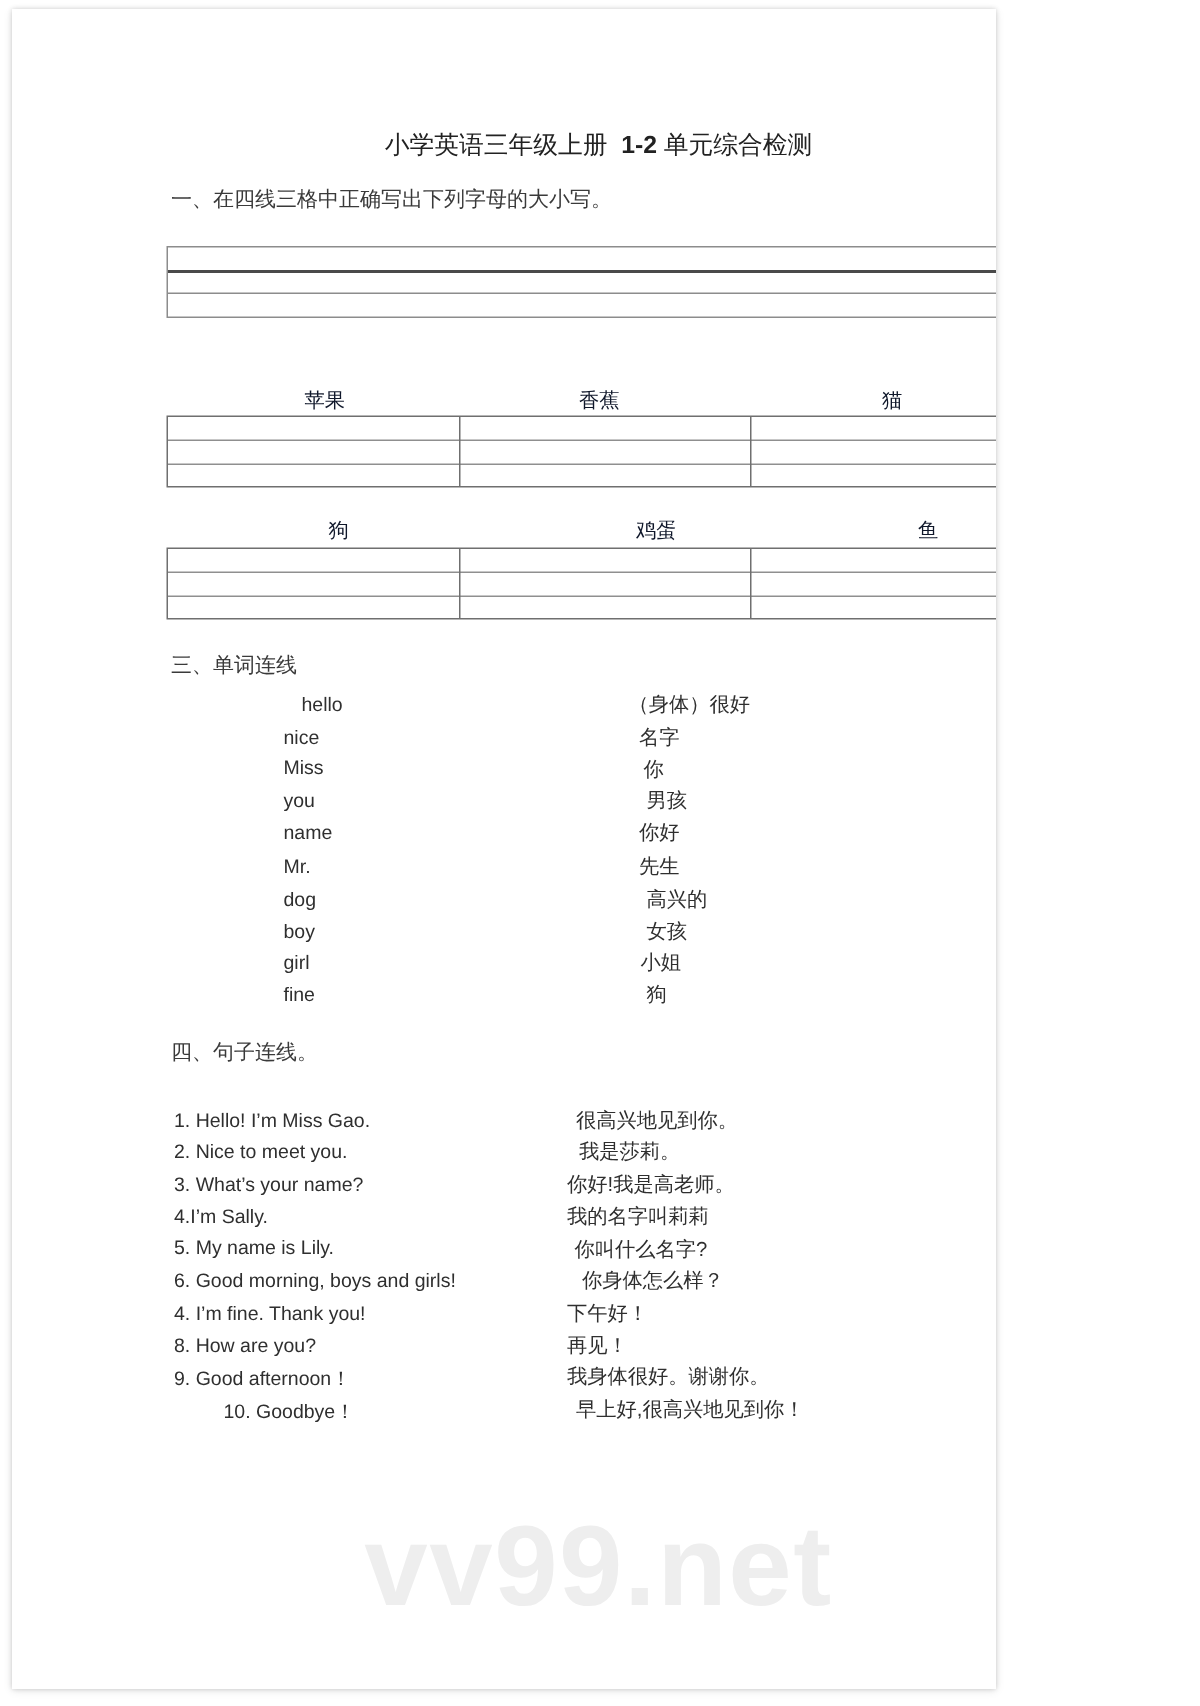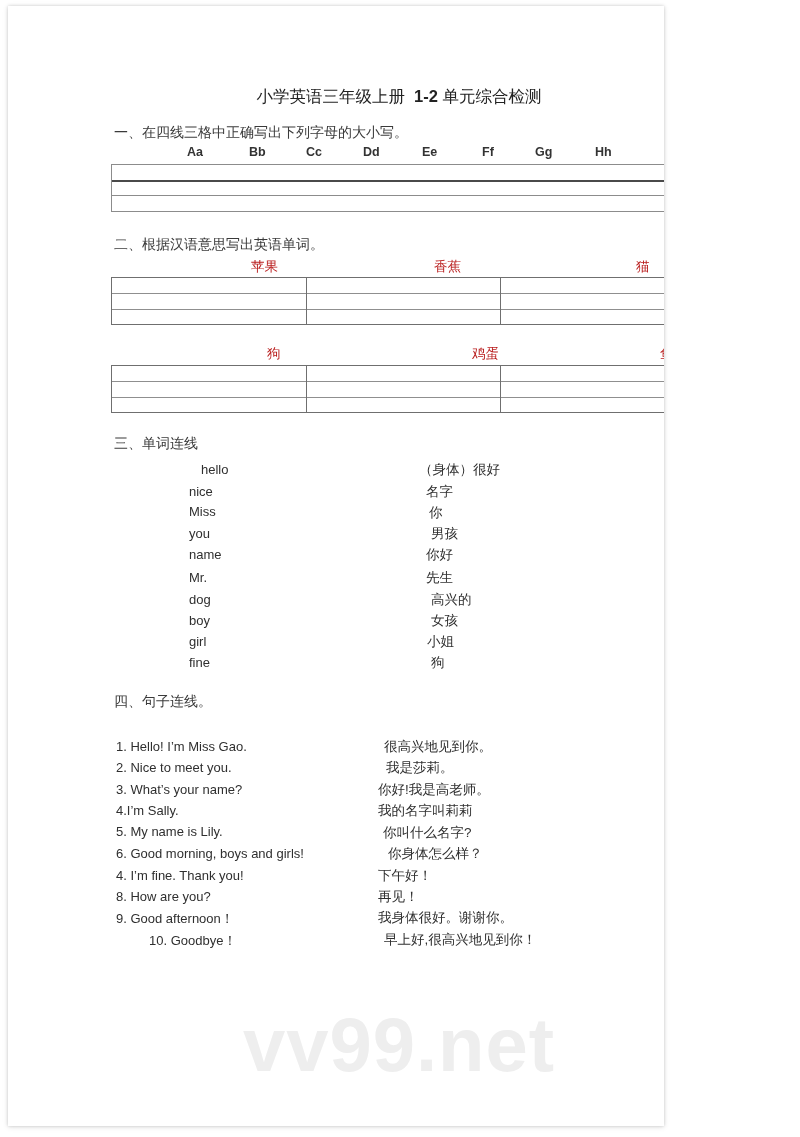--- a/index.html
+++ b/index.html
@@ -123,23 +123,22 @@
   .wthead {
     position: absolute;
     left: 103px;
     width: 584px;
     height: 20px;
   }
   .wthead span {
     position: absolute;
     top: 0;
     font-size: 13.5px;
-    color: #b91c1c;
-    white-space: nowrap;
-    margin-left: 48px;
+    color: #0f172a;
+    white-space: nowrap;
   }
 
   
   .match-item {
     position: absolute;
     white-space: nowrap;
     color: #2f2f2f;
   }
   .en-word { font-size: 13px; }
   .cn-word { font-size: 13.5px; }
@@ -152,37 +151,26 @@
 <div id="page">
 
   <div id="watermark">vv99.net</div>
 
   <div id="title">
     <span class="cn">小学英语三年级上册</span>&nbsp;&nbsp;<span class="unit">1-2</span>&nbsp;<span class="cn">单元综合检测</span>
   </div>
 
   <div class="sec-h" style="top:118px;">一、在四线三格中正确写出下列字母的大小写。</div>
 
-  <div id="letters">
-    <span style="left:76px;">Aa</span>
-    <span style="left:138px;">Bb</span>
-    <span style="left:195px;">Cc</span>
-    <span style="left:252px;">Dd</span>
-    <span style="left:311px;">Ee</span>
-    <span style="left:371px;">Ff</span>
-    <span style="left:424px;">Gg</span>
-    <span style="left:484px;">Hh</span>
-  </div>
 
   <div id="grid">
     <div class="gline strong" style="top:15px;"></div>
     <div class="gline" style="top:30px;"></div>
   </div>
 
-  <div class="sec-h" style="top:230px;">二、根据汉语意思写出英语单词。</div>
 
   <div class="wthead" style="top:252px;">
     <span style="left:92px;">苹果</span>
     <span style="left:275px;">香蕉</span>
     <span style="left:477px;">猫</span>
   </div>
 
   <div class="wtable" style="top:271px;height:48px;">
     <div class="vline" style="left:194px;"></div>
     <div class="vline" style="left:388px;"></div>

